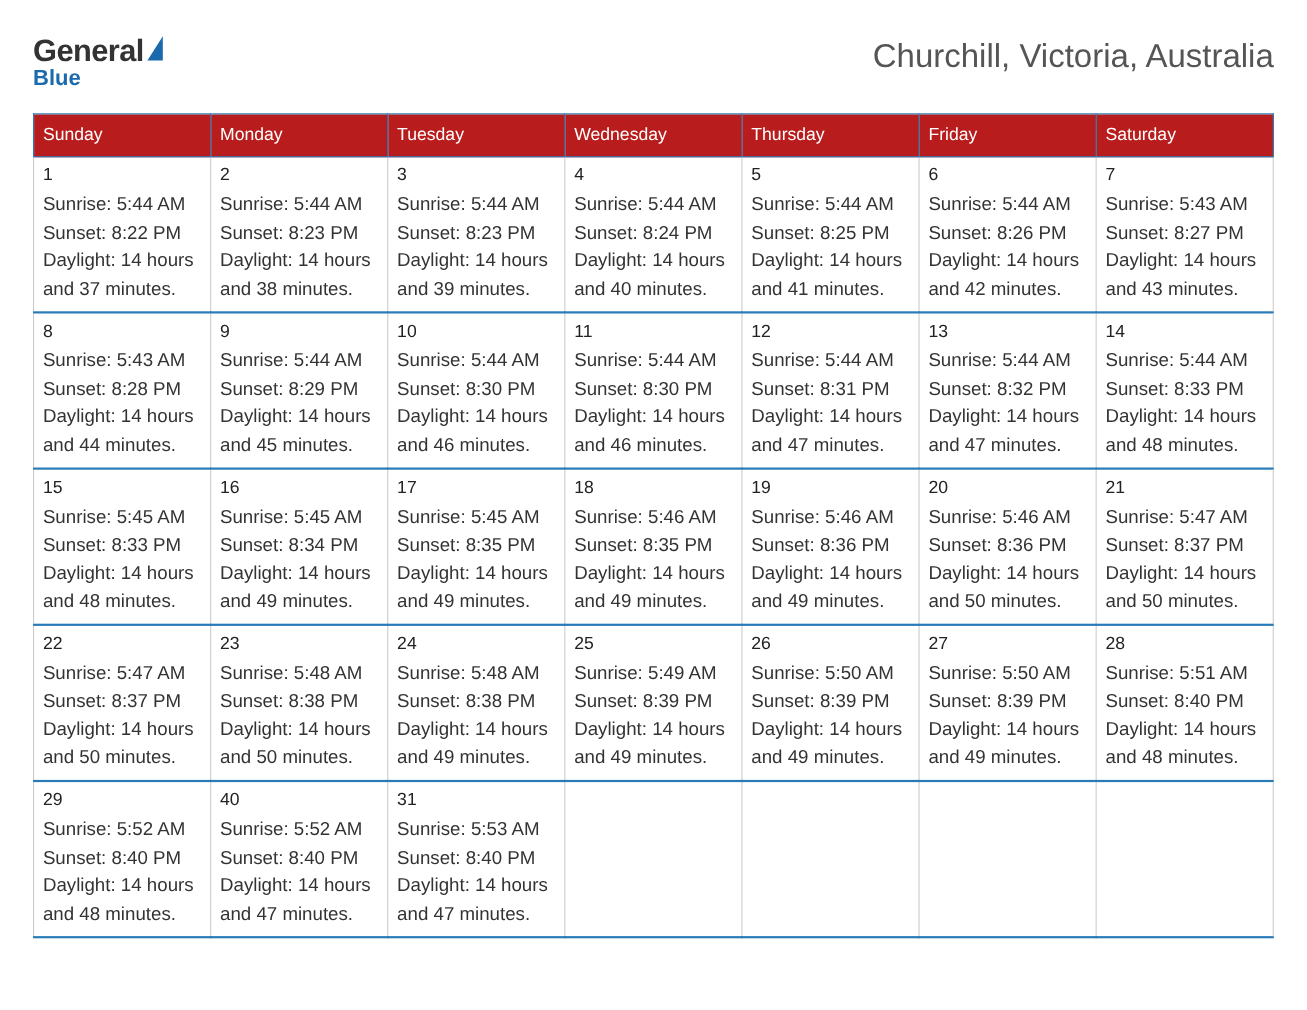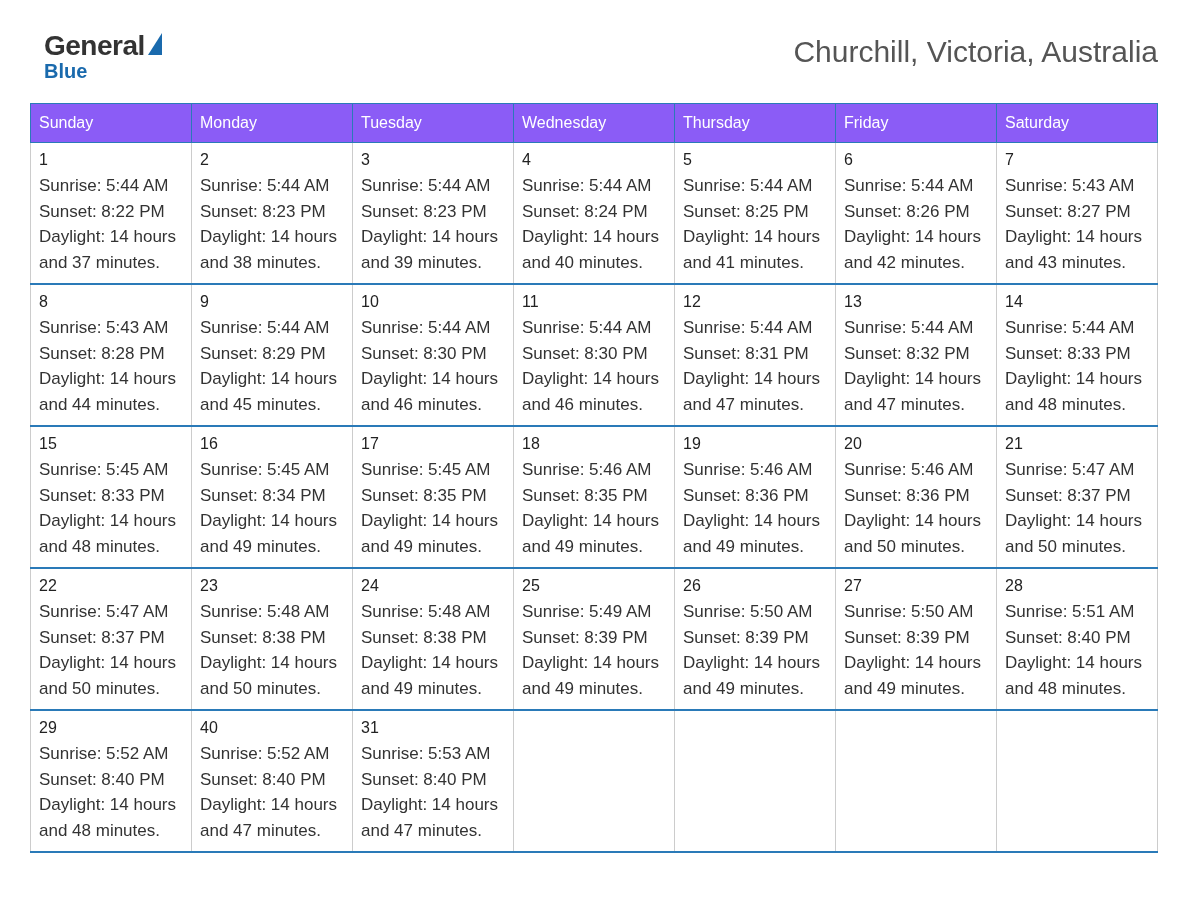--- a/index.html
+++ b/index.html
@@ -13,21 +13,20 @@
     .header {
       display: flex;
       justify-content: space-between;
       align-items: flex-start;
       margin-bottom: 20px;
     }
     .logo {
       display: flex;
       flex-direction: column;
       align-items: flex-start;
-      margin-left: 14px;
     }
     .logo-top {
       display: flex;
       align-items: center;
     }
     .logo-general {
       font-size: 28px;
       font-weight: bold;
       color: #333;
       letter-spacing: -0.5px;
@@ -59,21 +58,21 @@
       font-size: 30px;
       color: #555;
       margin-top: 5px;
     }
     table {
       width: 100%;
       border-collapse: collapse;
       table-layout: fixed;
     }
     thead tr {
-      background-color: #8b5cf6;
+      background-color: #b91c1c;
       border-radius: 11px;
     }
     thead th {
       color: #fff;
       font-size: 16px;
       font-weight: normal;
       padding: 10px 8px;
       text-align: left;
       border: 1px solid #2a7ab8;
     }

